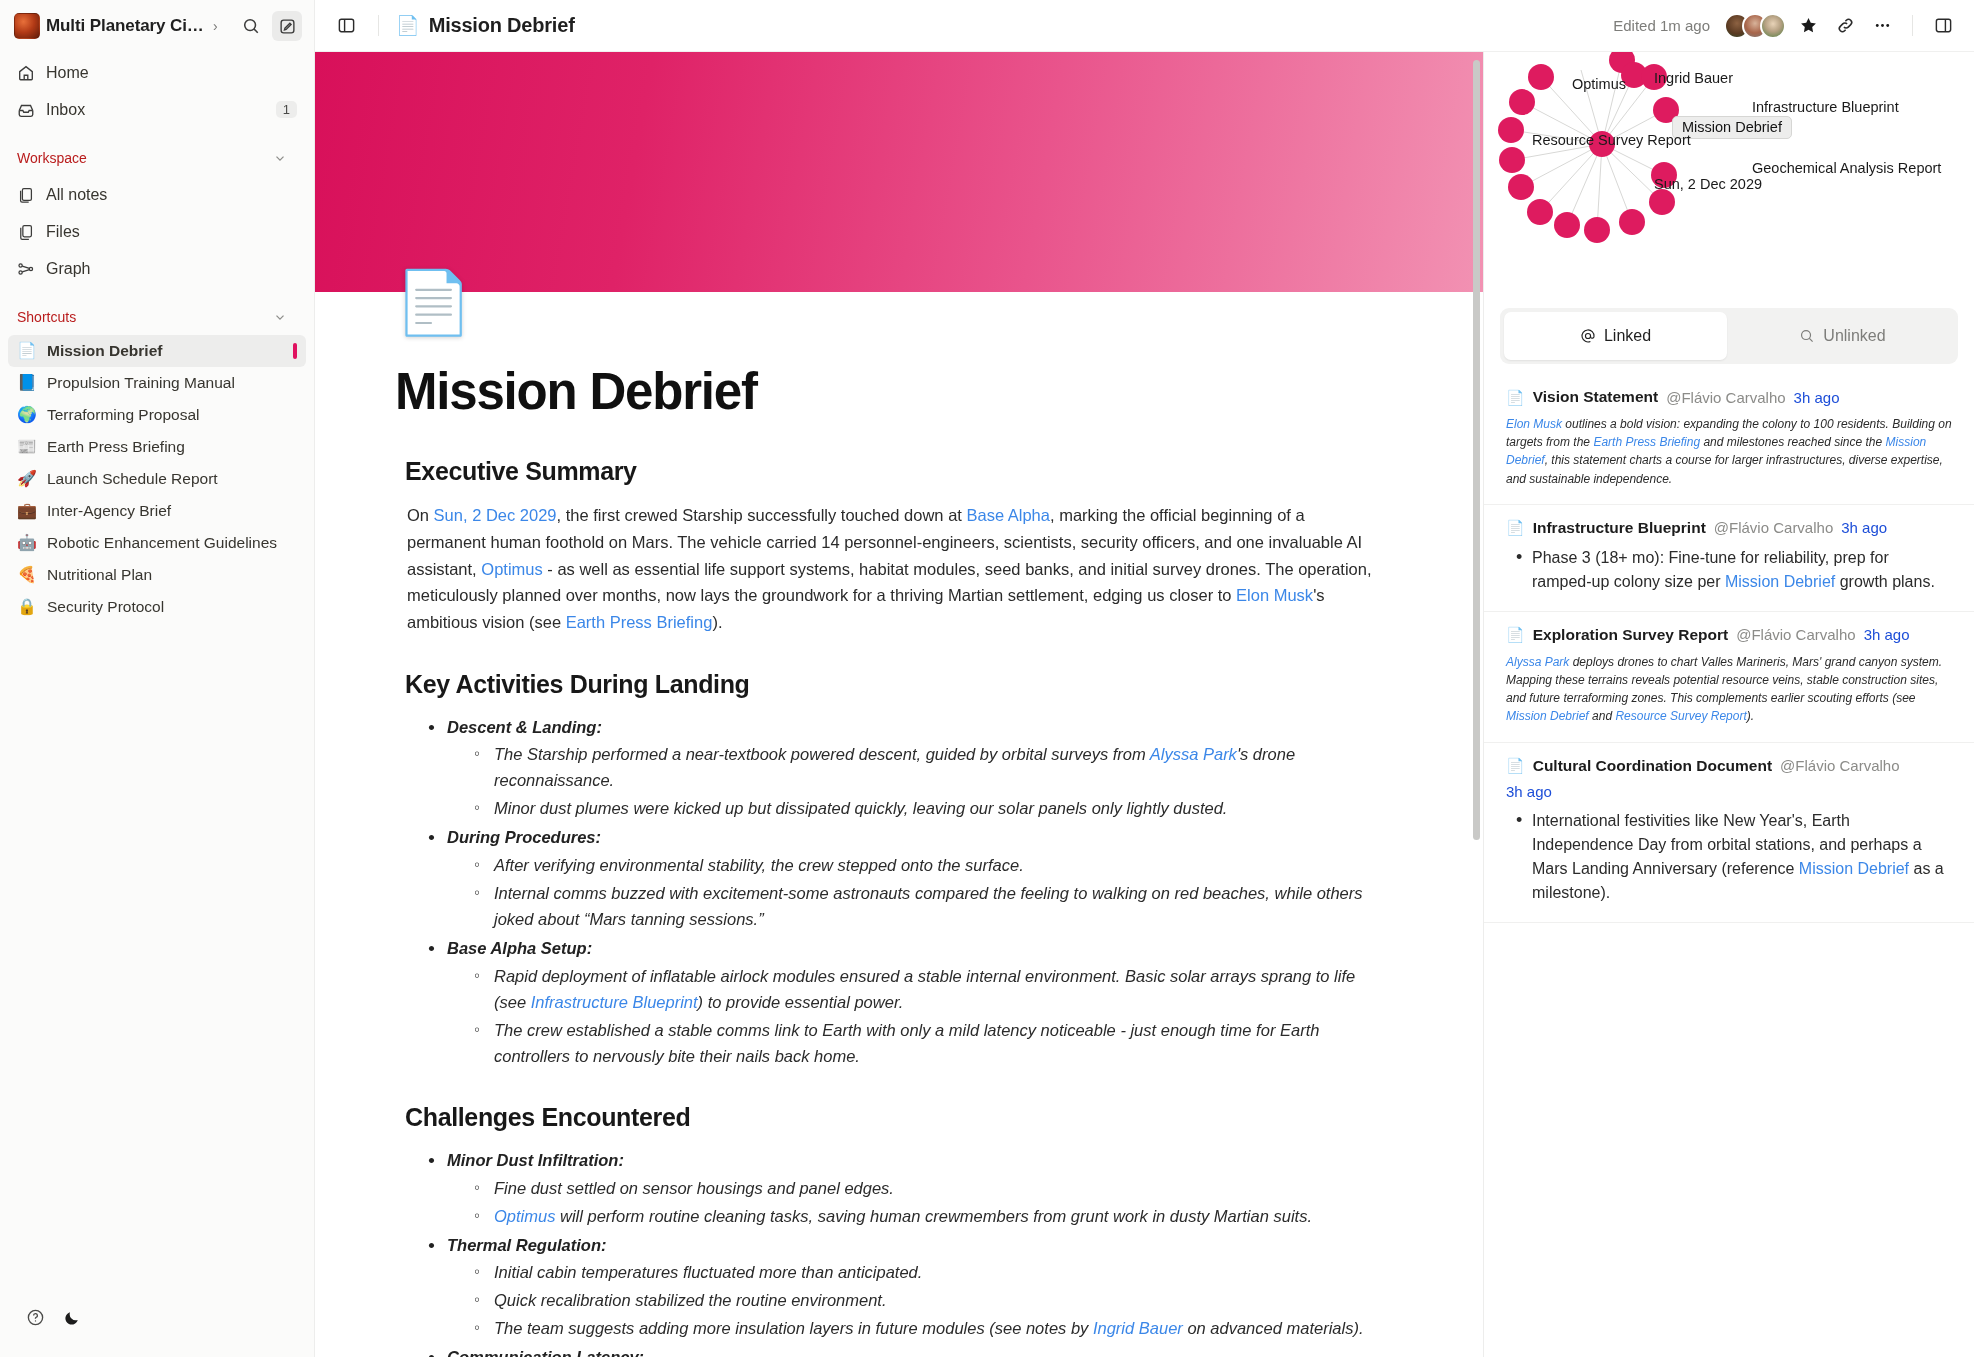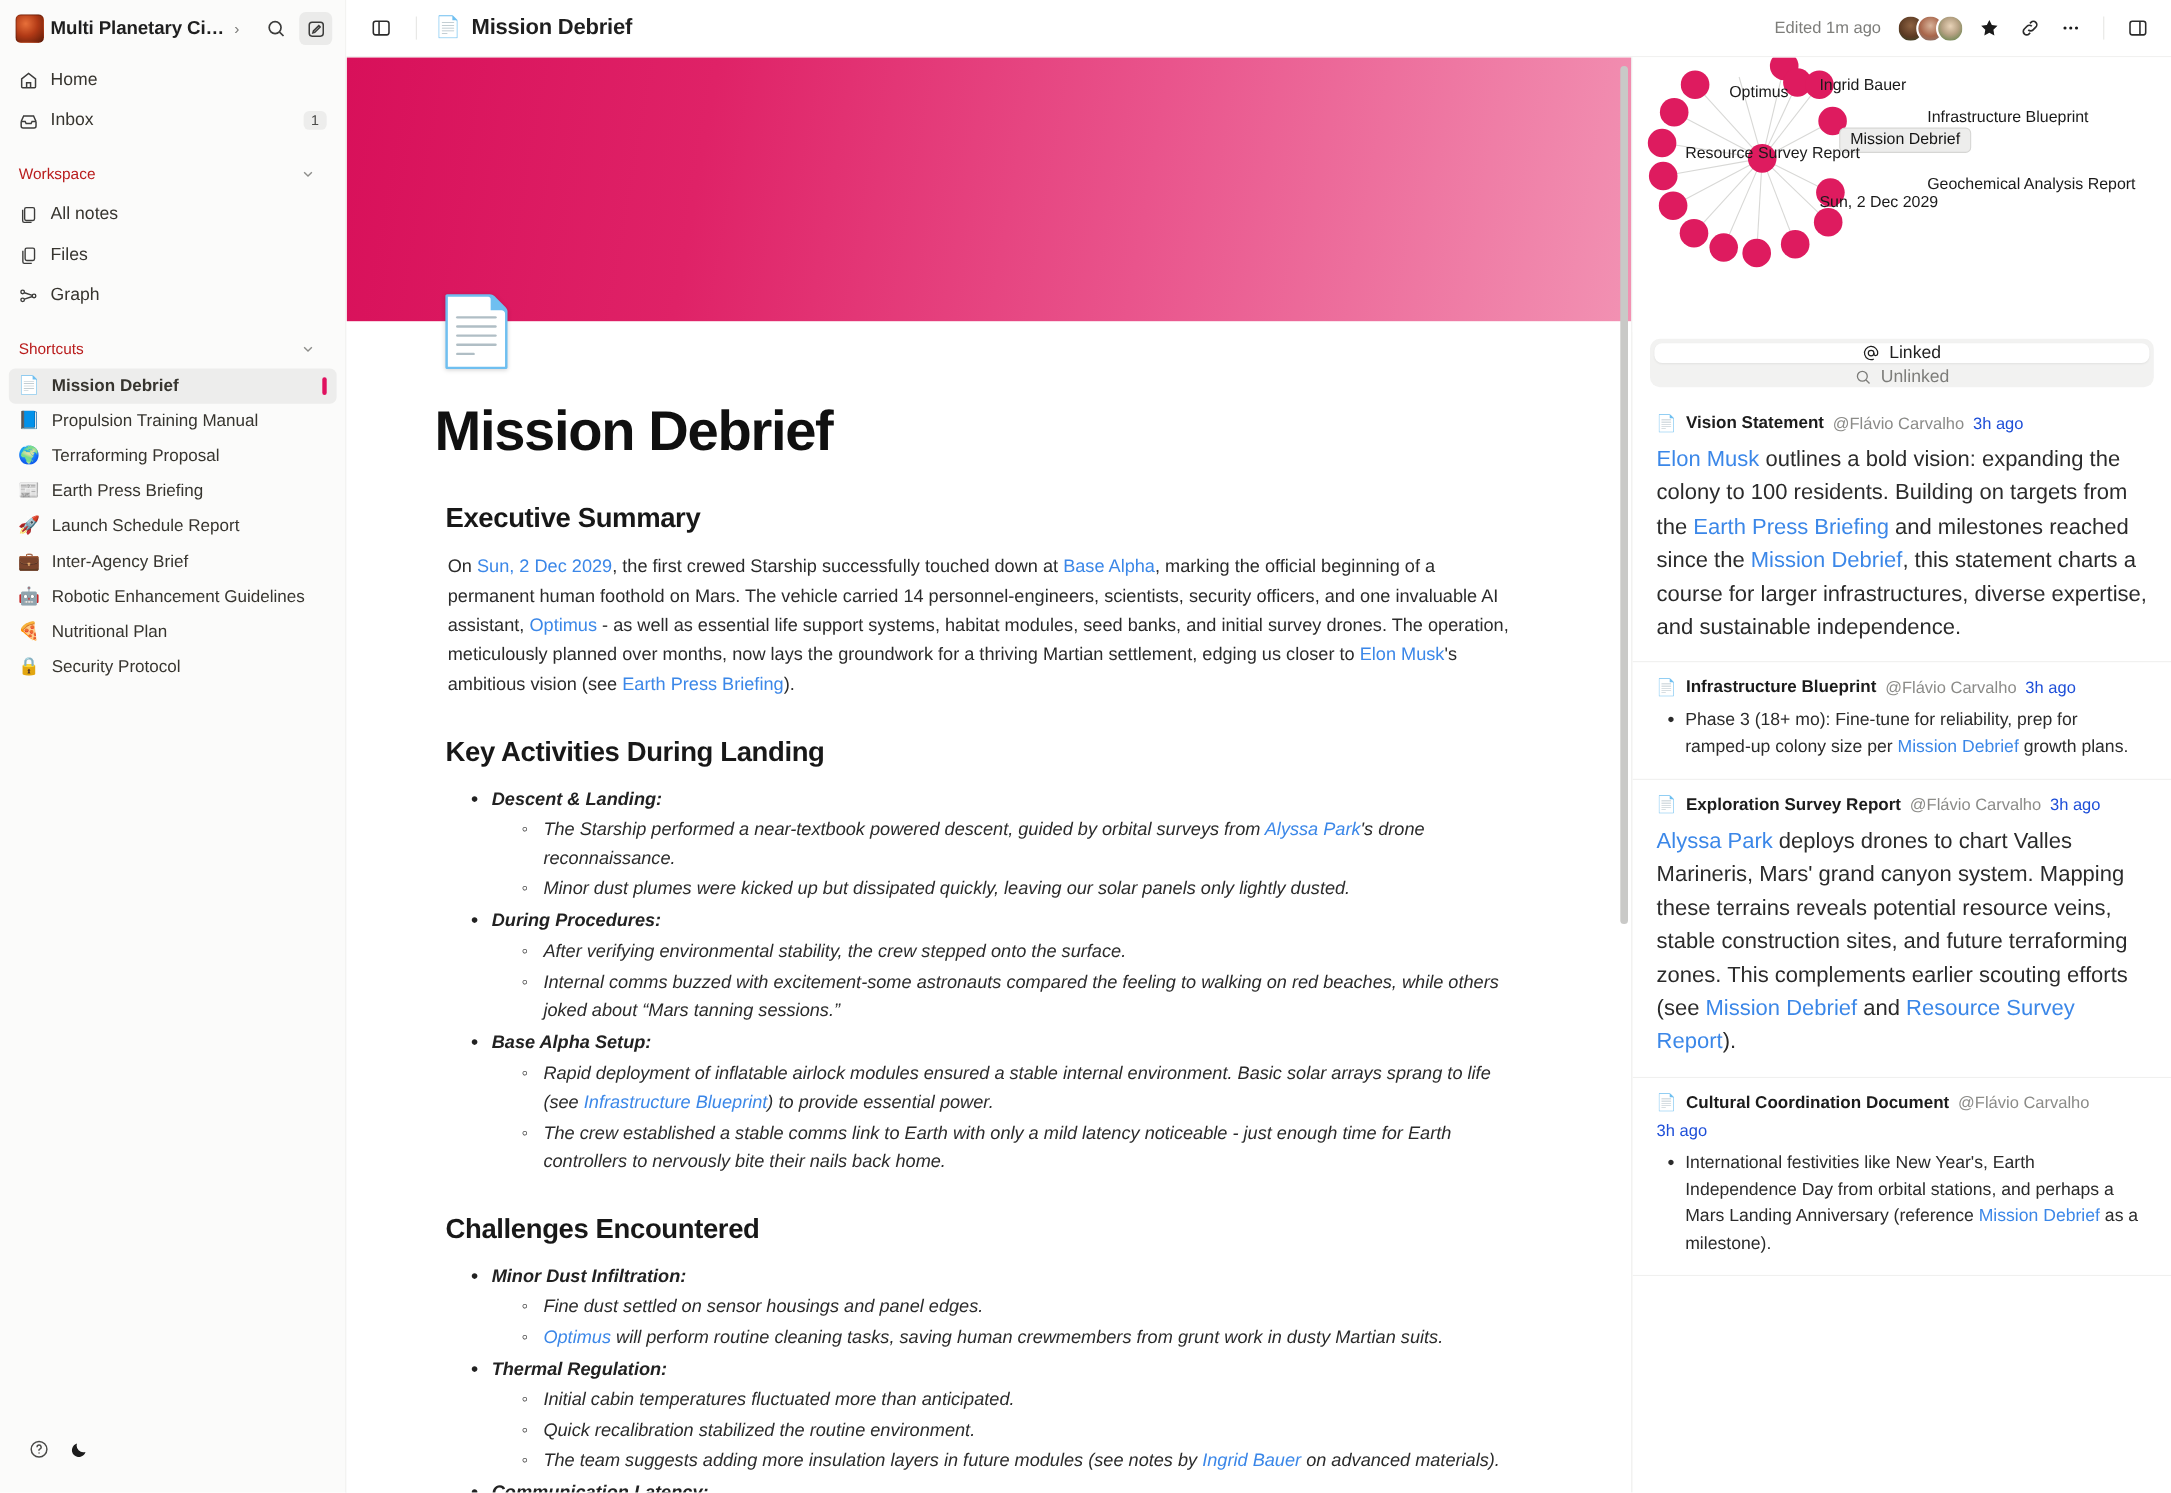--- a/index.html
+++ b/index.html
@@ -177,38 +177,38 @@
   .glabel {
     position: absolute; font-size: 14.5px; color: #1a1a1a;
     white-space: nowrap; pointer-events: none;
   }
   .glabel.active {
     background: #ededec; border: 1px solid #d6d6d4; border-radius: 5px;
     padding: 2px 9px 3px 9px; color: #141414;
   }
 
   .tabs {
-    margin: 6px 16px 10px 16px; height: 44px;
+    margin: 6px 16px 10px 16px; height: 56px;
     background: #f2f2f1; border-radius: 9px;
-    display: flex; padding: 4px; gap: 4px; flex-direction: column;
+    display: flex; padding: 4px; gap: 4px;
   }
   .tab {
     flex: 1; display: flex; align-items: center; justify-content: center; gap: 8px;
     border-radius: 7px; font-size: 16px; color: #7d7d7a; cursor: pointer;
   }
   .tab.sel { background: #fff; color: #1f1f1f; box-shadow: 0 1px 2px rgba(0,0,0,.07); }
 
   .backlinks { flex: 1; overflow: hidden; padding: 0 0 10px 0; }
   .bl-item { padding: 14px 22px 16px 22px; border-bottom: 1px solid #f0f0ef; }
   .bl-head { display: flex; align-items: center; gap: 8px; margin-bottom: 9px; flex-wrap: wrap; }
   .bl-head .emoji { font-size: 15px; line-height: 1; }
   .bl-title { font-size: 15.5px; font-weight: 700; color: #1c1c1c; cursor: pointer; }
   .bl-author { font-size: 15px; color: #8b8b88; }
   .bl-time { font-size: 15px; color: #1d4ed8; }
-  .bl-text { font-size: 20px; line-height: 1.52; color: #2b2b2b; }
+  .bl-text { font-size: 12px; line-height: 1.52; color: #2b2b2b; font-style: italic; }
   .bl-bullets { list-style: none; margin-left: 4px; }
   .bl-bullets li { position: relative; padding-left: 22px; font-size: 16px; line-height: 1.52; color: #2b2b2b; }
   .bl-bullets li::before { content: "•"; position: absolute; left: 6px; top: -2px; font-size: 18px; }
 </style>
 </head>
 <body>
 
 <div class="app">
 
   <aside class="sidebar">

